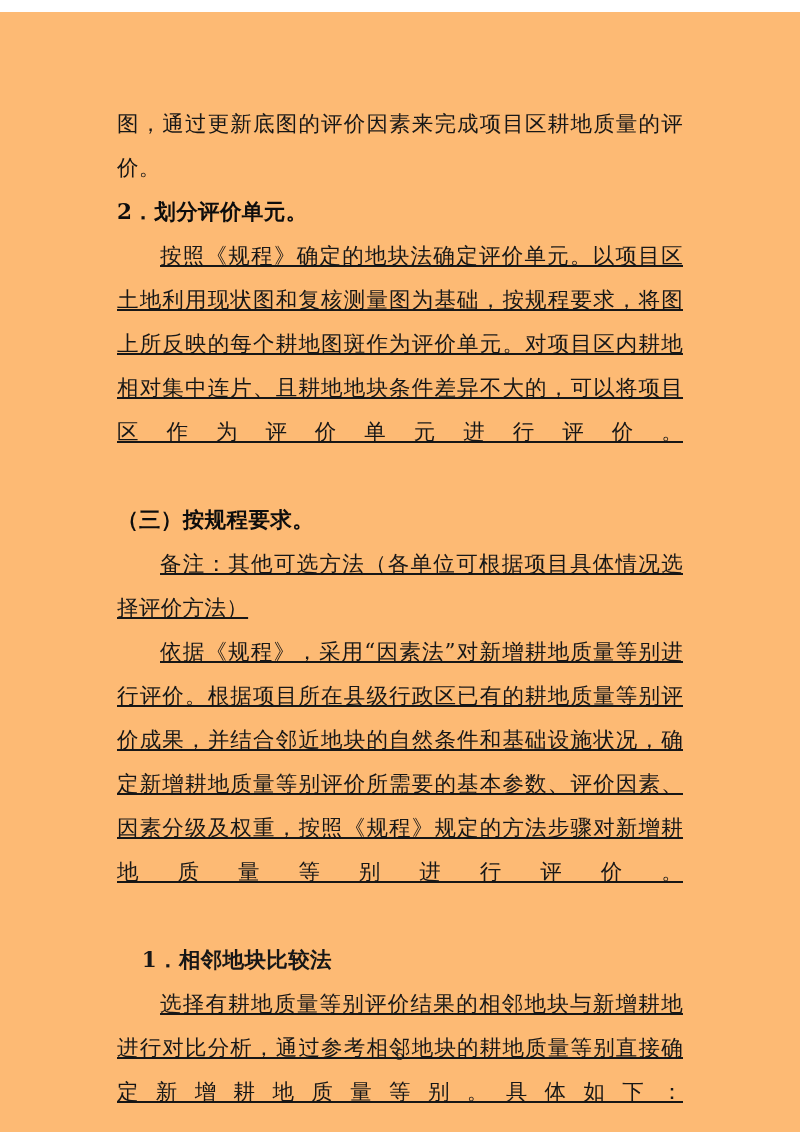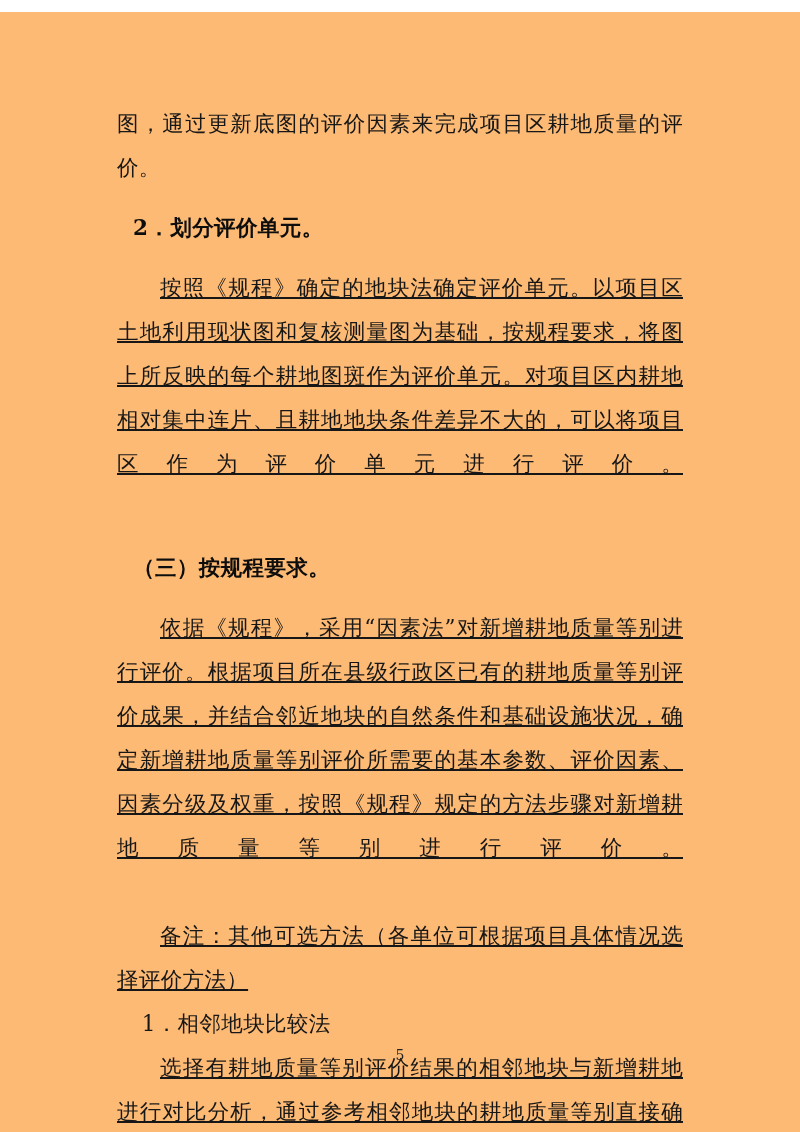--- a/index.html
+++ b/index.html
@@ -43,27 +43,28 @@
     font-weight: 400;
   }
 
   .para.indent2 {
     text-indent: 2em;
     text-decoration: underline;
   }
 
   .para.indent-small {
     text-indent: 1.15em;
+    font-weight: bold;
   }
 
   .heading {
     font-size: 21.5px;
     line-height: 44px;
     letter-spacing: 0.4px;
-    margin: 16px;
+    margin: 0;
     font-weight: 700;
     color: #0d0d0d;
     text-align: left;
   }
 
   .heading.indent-num {
     text-indent: 0;
   }
 
   
@@ -96,23 +97,23 @@
   <div id="text-body">
 
     <p class="para nofill">图，通过更新底图的评价因素来完成项目区耕地质量的评价。</p>
 
     <p class="heading indent-num">2．划分评价单元。</p>
 
     <p class="para indent2">按照《规程》确定的地块法确定评价单元。以项目区土地利用现状图和复核测量图为基础，按规程要求，将图上所反映的每个耕地图斑作为评价单元。对项目区内耕地相对集中连片、且耕地地块条件差异不大的，可以将项目区作为评价单元进行评价。</p>
 
     <p class="heading">（三）按规程要求。</p>
 
+    <p class="para indent2 nofill">备注：其他可选方法（各单位可根据项目具体情况选择评价方法）</p>
+
     <p class="para indent2">依据《规程》，采用“因素法”对新增耕地质量等别进行评价。根据项目所在县级行政区已有的耕地质量等别评价成果，并结合邻近地块的自然条件和基础设施状况，确定新增耕地质量等别评价所需要的基本参数、评价因素、因素分级及权重，按照《规程》规定的方法步骤对新增耕地质量等别进行评价。</p>
-
-    <p class="para indent2 nofill">备注：其他可选方法（各单位可根据项目具体情况选择评价方法）</p>
 
     <p class="para indent-small nofill">1．相邻地块比较法</p>
 
     <p class="para indent2">选择有耕地质量等别评价结果的相邻地块与新增耕地进行对比分析，通过参考相邻地块的耕地质量等别直接确定新增耕地质量等别。具体如下：</p>
 
   </div>
 
   <div id="page-number">5</div>
 
 </div>

